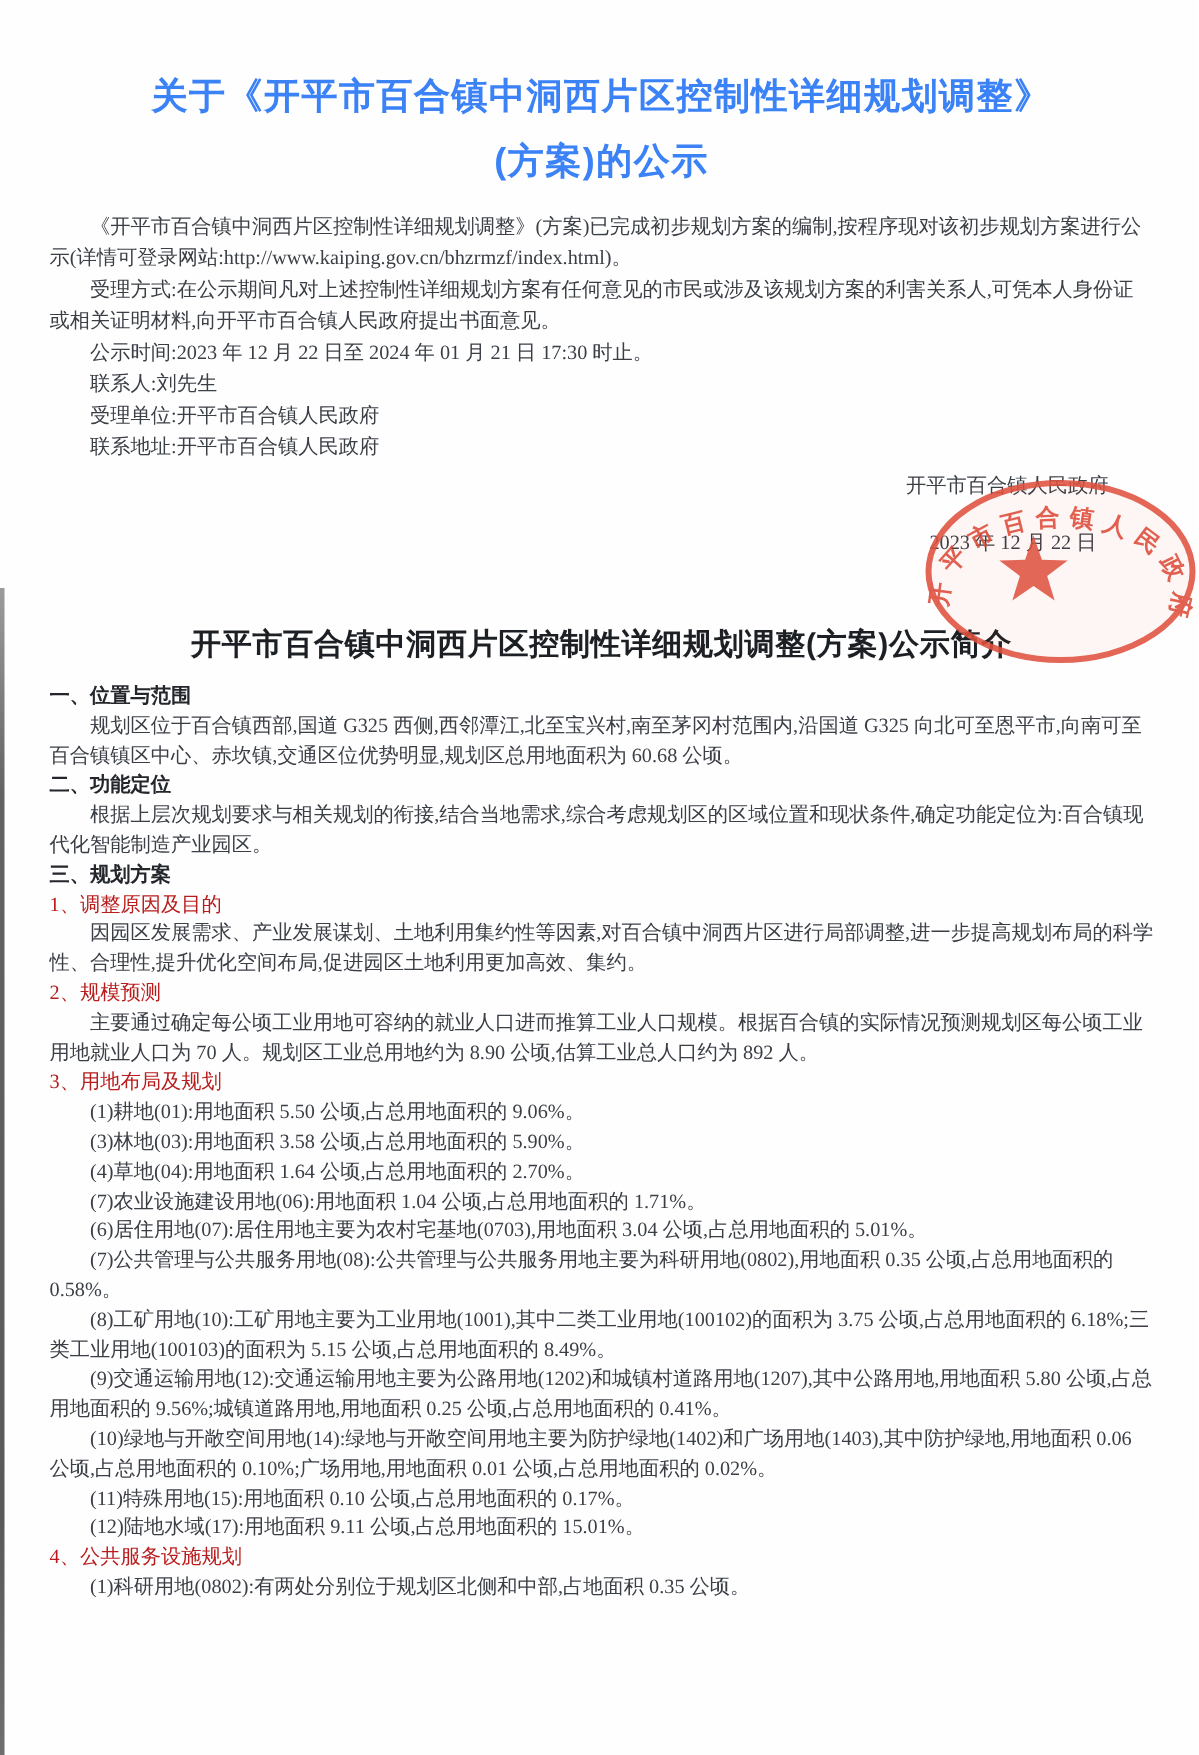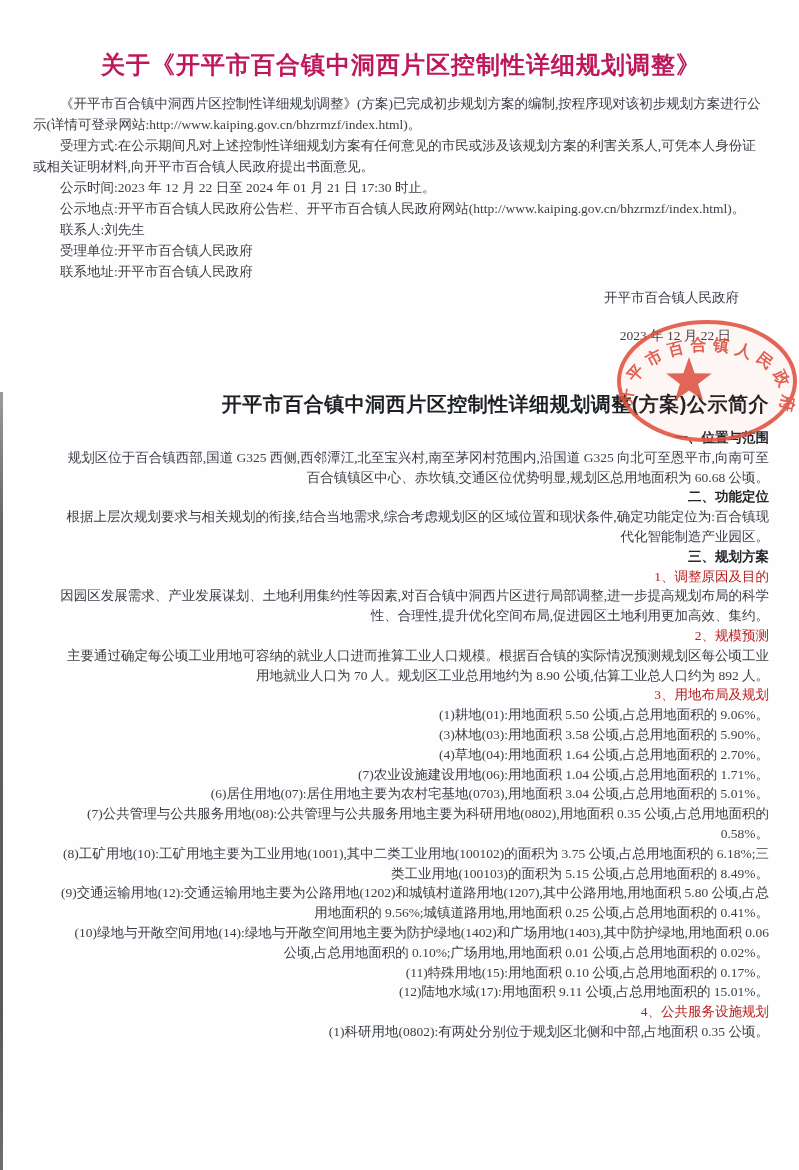--- a/index.html
+++ b/index.html
@@ -13,21 +13,21 @@
     box-sizing:border-box;
     padding:50px 30px 0 33px;
   }
   .scan-edge{
     position:absolute;left:0;top:392px;width:3px;height:778px;
     background:linear-gradient(180deg,#8a8a8a 0%,#474747 18%,#3c3c3c 80%,#555 100%);
     opacity:.85;
   }
   .title{
     font-family:"Liberation Sans","DejaVu Sans",sans-serif;
-    font-weight:bold;color:#be185d;
+    font-weight:bold;color:#3b82f6;
     font-size:24px;line-height:30px;text-align:center;
     margin:0 0 13px 0;letter-spacing:1px;
   }
   .title.second{margin-bottom:17px;}
   .notice-body .para{
     font-size:13.5px;line-height:21px;text-indent:2em;margin:0;
   }
   .signature{
     text-align:right;margin-top:5px;font-size:13.5px;line-height:22px;
     position:relative;z-index:2;
@@ -35,41 +35,41 @@
   .signature .sig-org{margin-right:30px;}
   .signature .sig-date{margin-right:38px;margin-top:16px;}
   .seal{
     position:absolute;left:611px;top:317px;z-index:3;
     opacity:.88;pointer-events:none;
   }
   .brief{margin-top:44px;}
   .brief-title{
     font-family:"Liberation Sans","DejaVu Sans",sans-serif;
     font-weight:bold;color:#1c1f23;
-    font-size:20px;line-height:26px;text-align:right;
+    font-size:20px;line-height:26px;text-align:center;
     margin:0 0 11px 0;letter-spacing:.5px;
   }
-  .brief-blocks > div{font-size:13.5px;line-height:19.8px;margin:0;text-align:right;}
+  .brief-blocks > div{font-size:13.5px;line-height:19.8px;margin:0;}
   .b-h2{font-family:"Liberation Sans","DejaVu Sans",sans-serif;font-weight:bold;color:#23262b;}
   .b-sub{color:#b91c1c;}
   .b-p,.b-item{text-indent:2em;}
 </style>
 </head>
 <body>
 
 <div class="page">
   <div class="scan-edge"></div>
 
   <div class="notice">
     <div class="title">关于《开平市百合镇中洞西片区控制性详细规划调整》</div>
+    <div class="title second">(方案)的公示</div>
     <div class="notice-body" id="notice-paragraphs">
         <div class="para">《开平市百合镇中洞西片区控制性详细规划调整》(方案)已完成初步规划方案的编制,按程序现对该初步规划方案进行公示(详情可登录网站:http://www.kaiping.gov.cn/bhzrmzf/index.html)。</div>
         <div class="para">受理方式:在公示期间凡对上述控制性详细规划方案有任何意见的市民或涉及该规划方案的利害关系人,可凭本人身份证或相关证明材料,向开平市百合镇人民政府提出书面意见。</div>
         <div class="para">公示时间:2023 年 12 月 22 日至 2024 年 01 月 21 日 17:30 时止。</div>
-        <div class="para">公示地点:开平市百合镇人民政府公告栏、开平市百合镇人民政府网站(http://www.kaiping.gov.cn/bhzrmzf/index.html)。</div>
         <div class="para">联系人:刘先生</div>
         <div class="para">受理单位:开平市百合镇人民政府</div>
         <div class="para">联系地址:开平市百合镇人民政府</div>
       </div>
     <div class="signature">
       <div class="sig-org">开平市百合镇人民政府</div>
       <div class="sig-date">2023 年 12 月 22 日</div>
     </div>
   </div>
 

